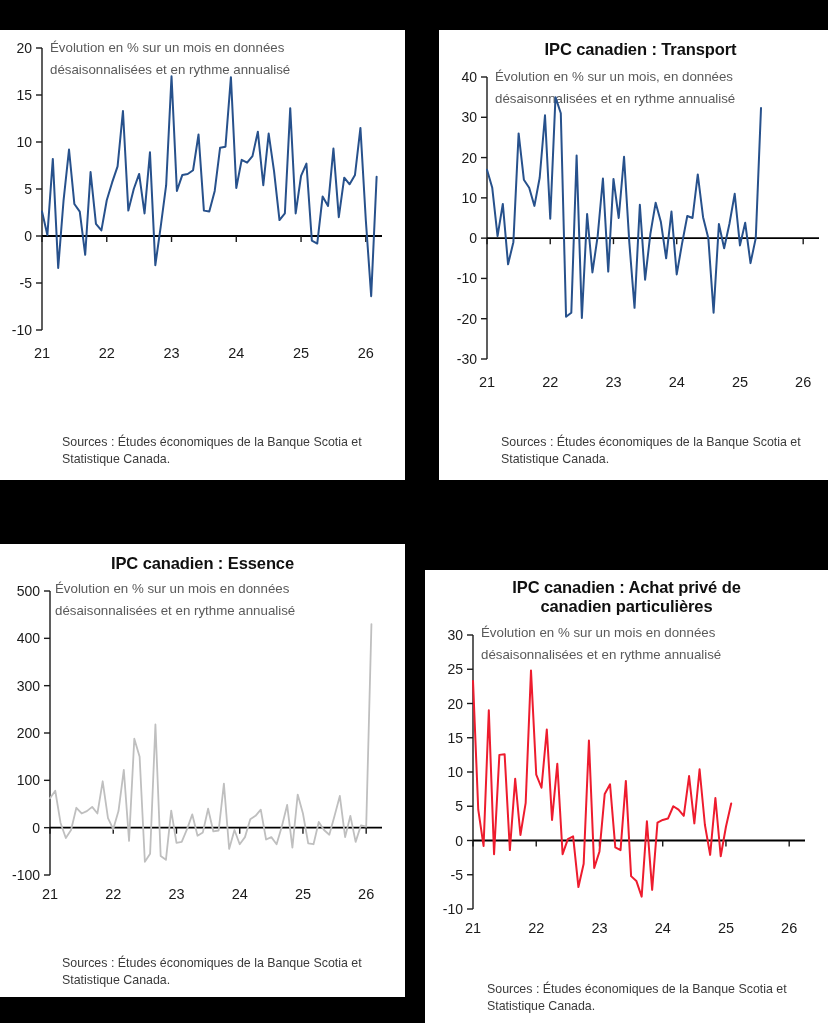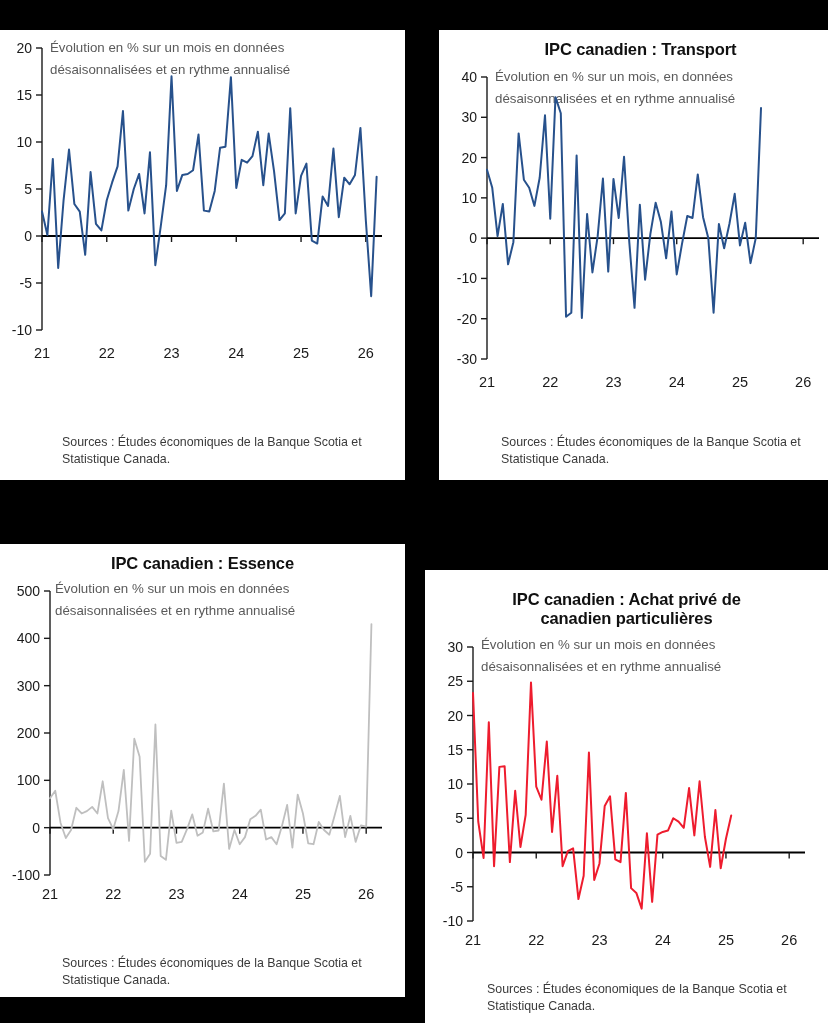--- a/index.html
+++ b/index.html
@@ -29,21 +29,21 @@
     text-align: center;
     font-weight: bold;
     font-size: 16.5px;
     color: #101010;
     line-height: 1.18;
     letter-spacing: -0.1px;
     margin: 0;
     padding: 0 8px;
   }
   .title-wrap { padding-top: 10px; }
-  .title-wrap.two-line { padding-top: 20px; }
+  .title-wrap.two-line { padding-top: 8px; }
 
   .plot-holder { position: relative; }
   svg.plot { display: block; }
 
   .subtitle-text {
     font-size: 13.3px;
     fill: #5a5a5a;
     font-family: "Liberation Sans", sans-serif;
   }
   .axis-label {

